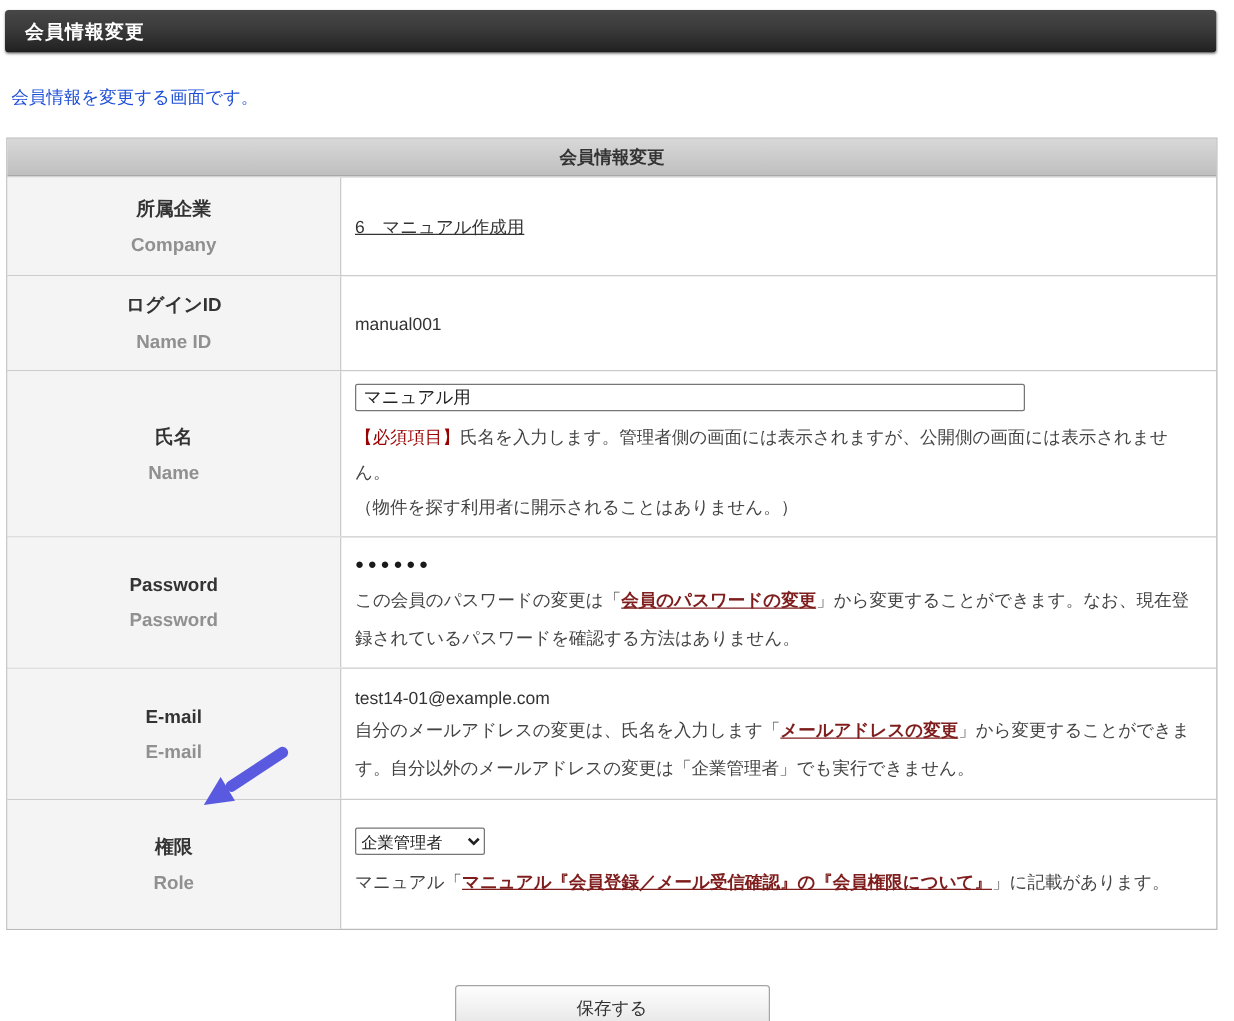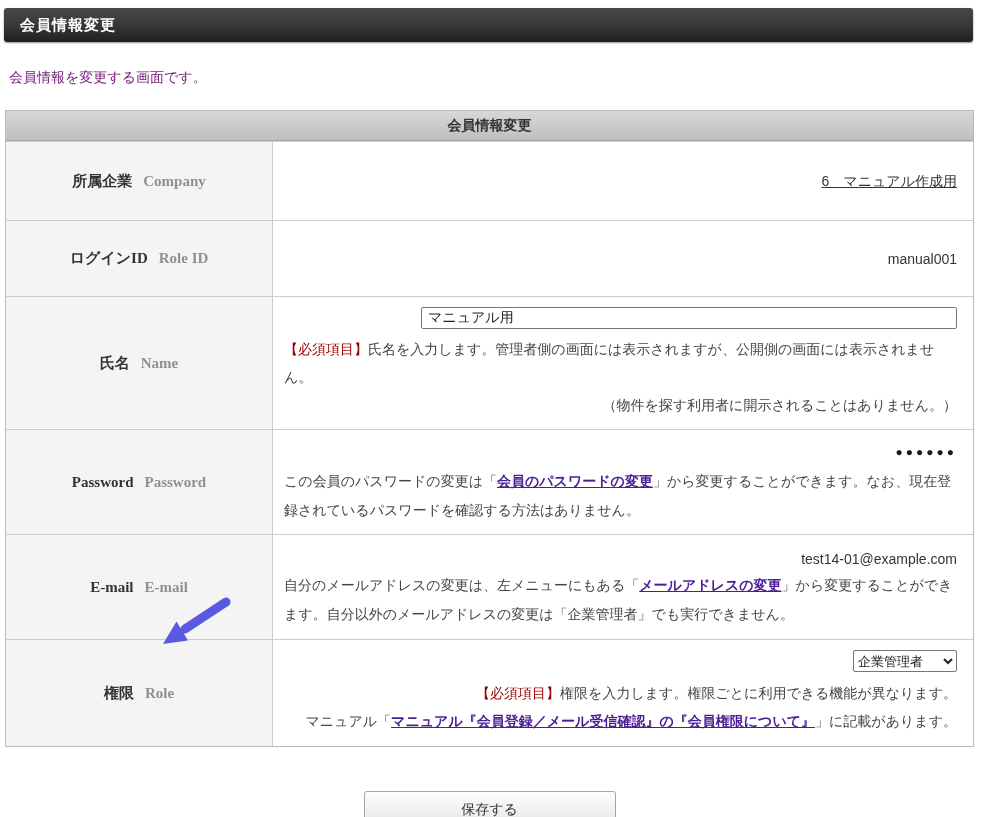--- a/index.html
+++ b/index.html
@@ -16,56 +16,56 @@
   }
   
   .titlebar{
     margin:8px 14px 0 4px; height:34px;
     background:linear-gradient(180deg,var(--titlebar-top) 0%,#3a3a3a 45%,var(--titlebar-bottom) 100%);
     border-radius:3px; box-shadow:0 1px 2px rgba(0,0,0,.45);
     display:flex; align-items:center; padding-left:16px;
   }
   .titlebar span{color:#ffffff; font-weight:bold; font-size:15px; letter-spacing:1px;}
   
-  .intro{margin:27px 0 0 9px; font-size:14px; color:#701a75;}
+  .intro{margin:27px 0 0 9px; font-size:14px; color:#1d4ed8;}
   
   .panel{
     margin:23px 13px 0 5px; width:969px;
     border:1px solid #b9b9b9; background:#fff;
   }
   .panel-header{
     height:30px; display:flex; align-items:center; justify-content:center;
     background:linear-gradient(180deg,var(--thead-top),var(--thead-bottom));
     border-bottom:1px solid #a8a8a8;
     font-weight:bold; font-size:14px; color:#333;
   }
   .row{display:flex; border-top:1px solid #cccccc;}
   .row:first-of-type{border-top:none;}
   .cell-label{
     width:267px; min-width:267px; background:#f4f4f4;
     border-right:1px solid #cccccc;
-    display:flex; flex-direction:row; align-items:center; justify-content:center;
-    gap:11px; text-align:center; padding:10px 6px;font-family:Liberation Serif, serif;
+    display:flex; flex-direction:column; align-items:center; justify-content:center;
+    gap:11px; text-align:center; padding:10px 6px;
   }
   .label-ja{font-weight:bold; font-size:15px; color:#333;}
   .label-en{font-weight:bold; font-size:15px; color:var(--label-en);text-align:center;}
   .cell-value{
     flex:1; padding:10px 16px 10px 11px;
-    display:flex; flex-direction:column; justify-content:center;align-items:flex-end;
+    display:flex; flex-direction:column; justify-content:center;
   }
   .r-company{min-height:79px;}
   .r-login{min-height:76px;}
   .r-name{min-height:104px;}
   .r-password{min-height:105px;}
   .r-email{min-height:105px;}
   .r-role{min-height:104px;}
   .desc{color:#444; line-height:28px; font-size:14px;}
   .req{color:var(--required-red);}
   a.plain-link{color:#333; text-decoration:underline; cursor:pointer;}
-  a.bold-link{color:#4c1d95; font-weight:bold; text-decoration:underline; cursor:pointer;font-family:Liberation Mono, monospace;}
+  a.bold-link{color:#7f1d1d; font-weight:bold; text-decoration:underline; cursor:pointer;font-family:Liberation Mono, monospace;}
   .value-text{color:#333; font-size:14px; line-height:24px;}
   .masked{font-weight:bold; font-size:12px; letter-spacing:3px; color:#1a1a1a; line-height:22px; margin-bottom:4px;}
   .name-input{
     width:536px; height:22px; border:1px solid #767676; border-radius:2px;
     font-family:inherit; font-size:14px; padding:1px 6px; color:#222;
     margin-bottom:6px; background:#fff;
   }
   .role-select{
     width:104px; height:22px; border:1px solid #767676; border-radius:2px;
     font-family:inherit; font-size:13px; color:#222; background:#fff;
@@ -100,21 +100,21 @@
       <span class="label-en">Company</span>
     </div>
     <div class="cell-value">
       <span class="value-text"><a class="plain-link">6　マニュアル作成用</a></span>
     </div>
   </div>
 
   <div class="row r-login">
     <div class="cell-label">
       <span class="label-ja">ログインID</span>
-      <span class="label-en">Role ID</span>
+      <span class="label-en">Name ID</span>
     </div>
     <div class="cell-value">
       <span class="value-text">manual001</span>
     </div>
   </div>
 
   <div class="row r-name">
     <div class="cell-label">
       <span class="label-ja">氏名</span>
       <span class="label-en">Name</span>
@@ -142,37 +142,34 @@
   </div>
 
   <div class="row r-email">
     <div class="cell-label">
       <span class="label-ja">E-mail</span>
       <span class="label-en">E-mail</span>
     </div>
     <div class="cell-value">
       <div class="value-text">test14-01@example.com</div>
       <div class="desc">
-        <span>自分のメールアドレスの変更は、左メニューにもある「</span><a class="bold-link">メールアドレスの変更</a><span>」から変更することができます。自分以外のメールアドレスの変更は「企業管理者」でも実行できません。</span>
+        <span>自分のメールアドレスの変更は、氏名を入力します「</span><a class="bold-link">メールアドレスの変更</a><span>」から変更することができます。自分以外のメールアドレスの変更は「企業管理者」でも実行できません。</span>
       </div>
     </div>
   </div>
 
   <div class="row r-role">
     <div class="cell-label">
       <span class="label-ja">権限</span>
       <span class="label-en">Role</span>
     </div>
     <div class="cell-value">
       <select class="role-select">
         <option>企業管理者</option>
       </select>
-      <div class="desc">
-        <span class="req">【必須項目】</span><span>権限を入力します。権限ごとに利用できる機能が異なります。</span>
-      </div>
       <div class="desc">
         <span>マニュアル「</span><a class="bold-link">マニュアル『会員登録／メール受信確認』の『会員権限について』</a><span>」に記載があります。</span>
       </div>
     </div>
   </div>
 </div>
 
 <div class="actions">
   <button class="save-btn">保存する</button>
 </div>

